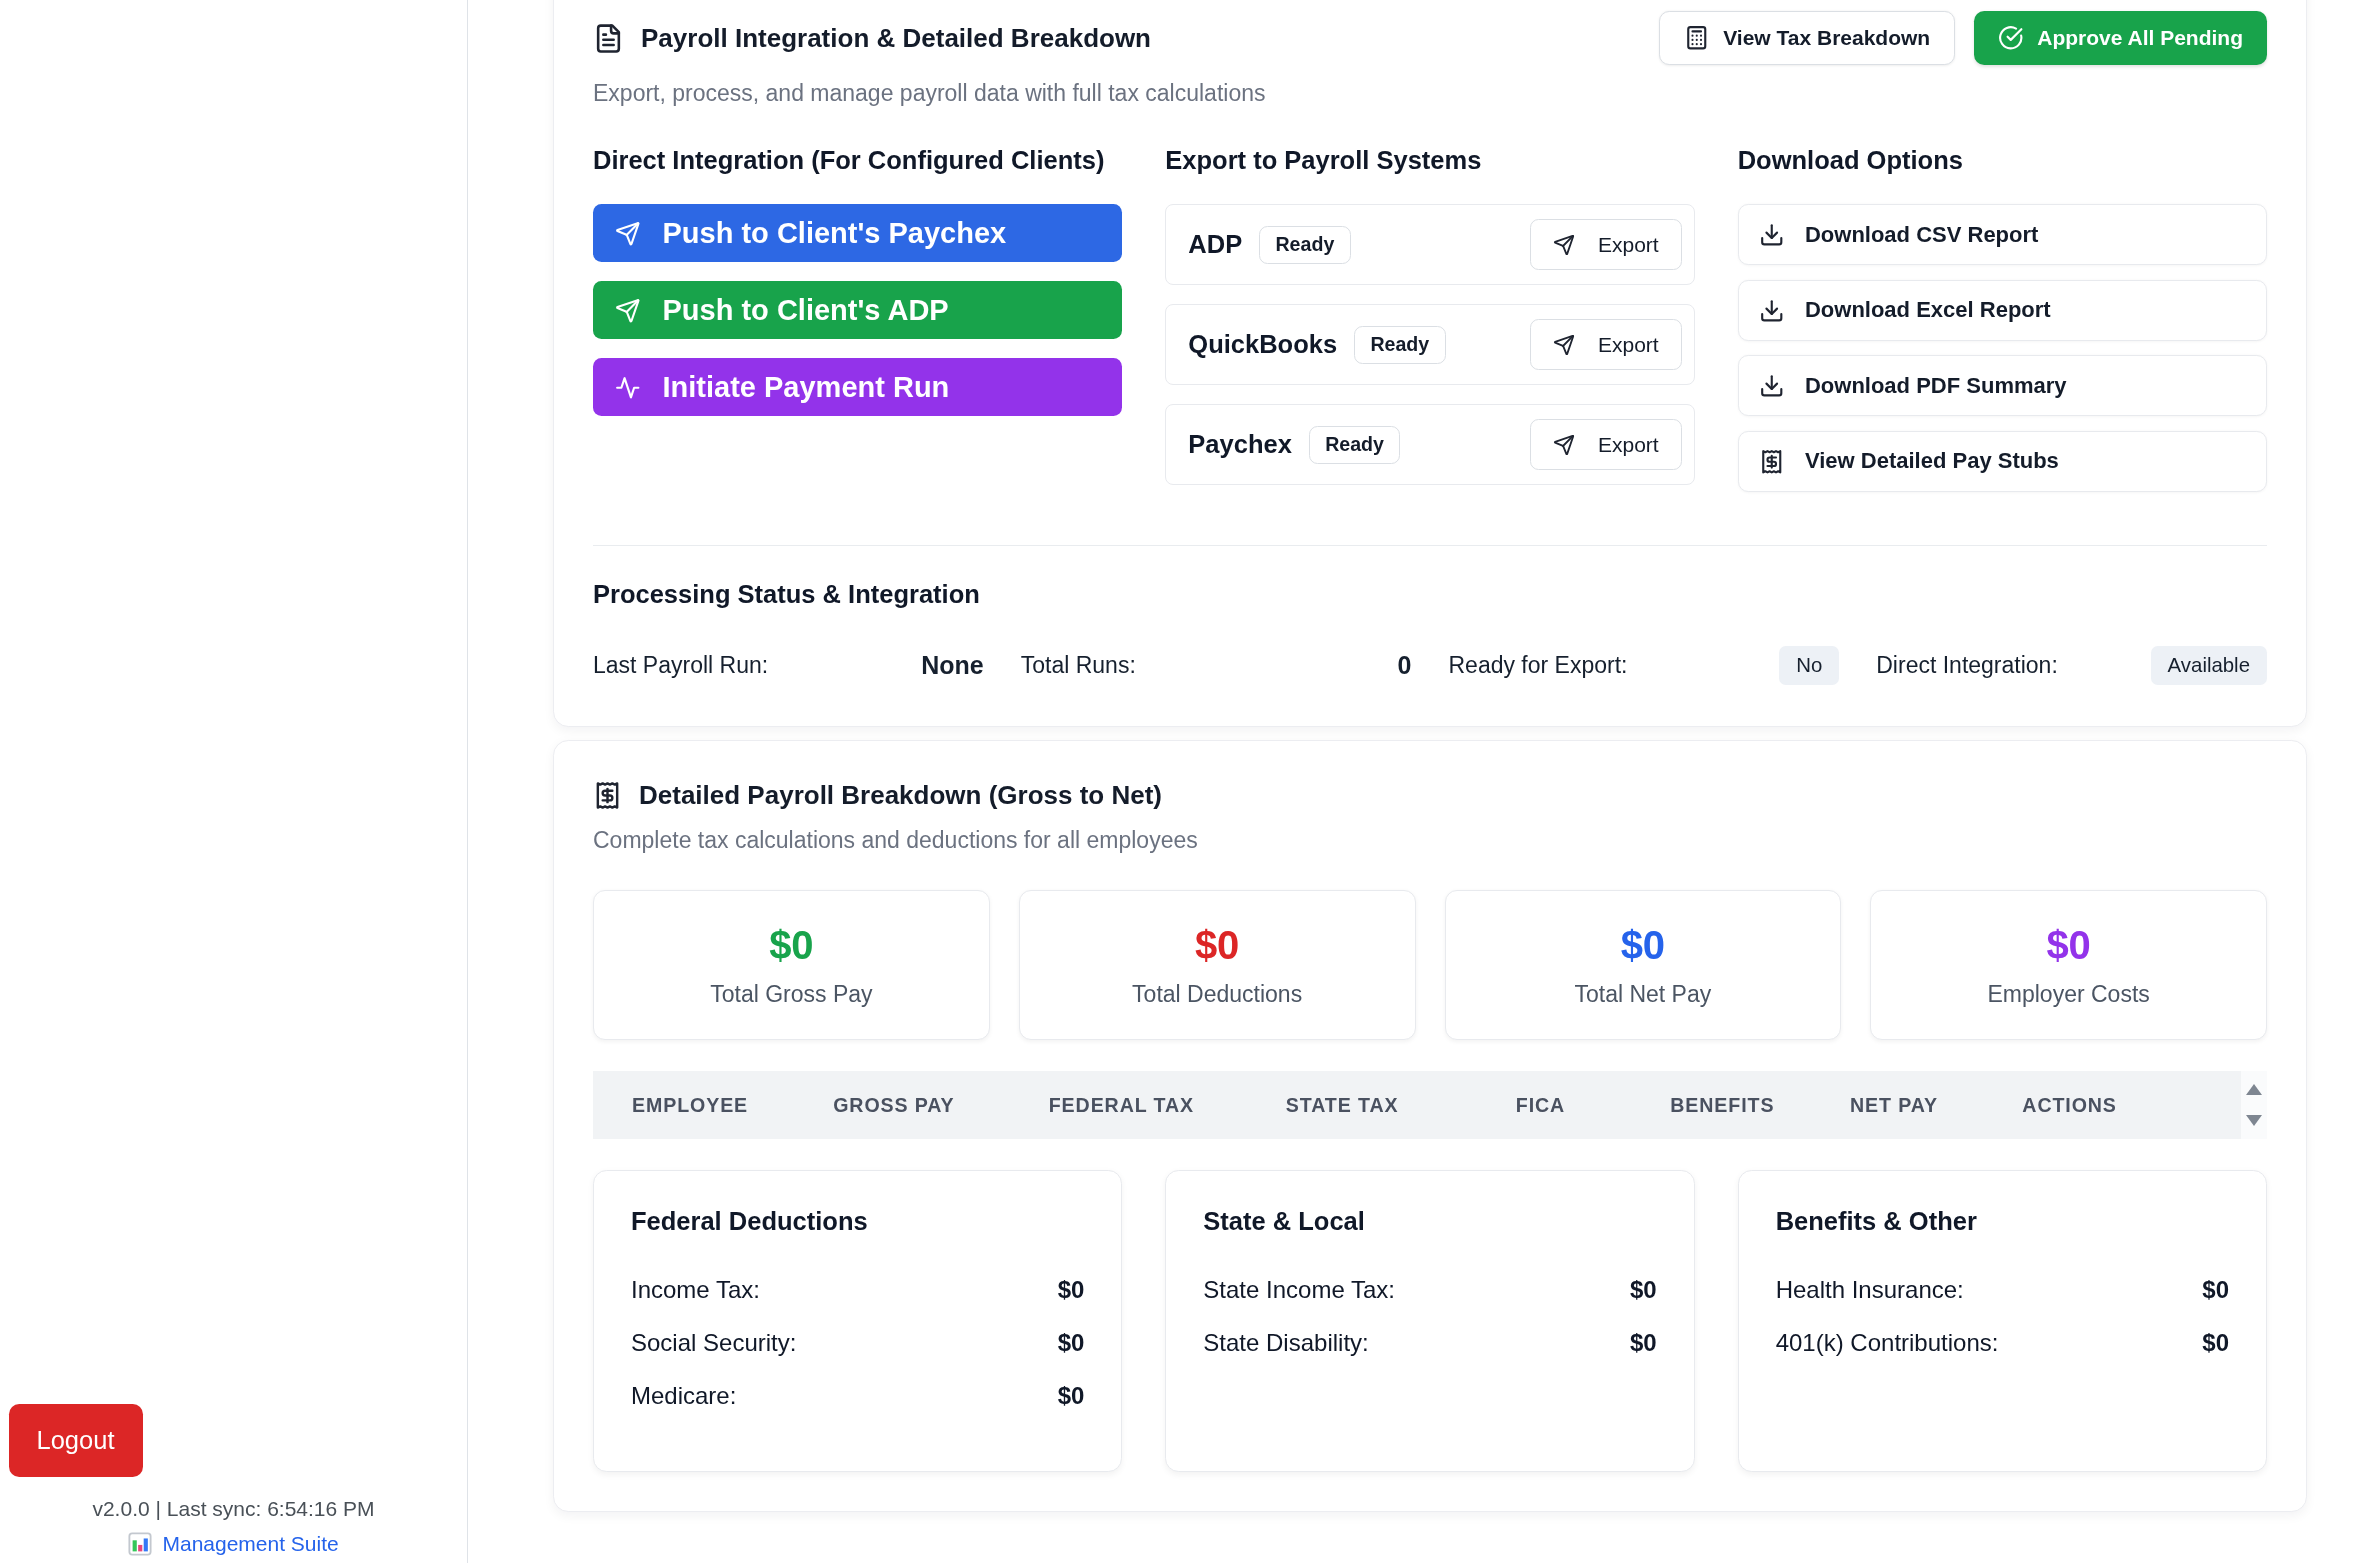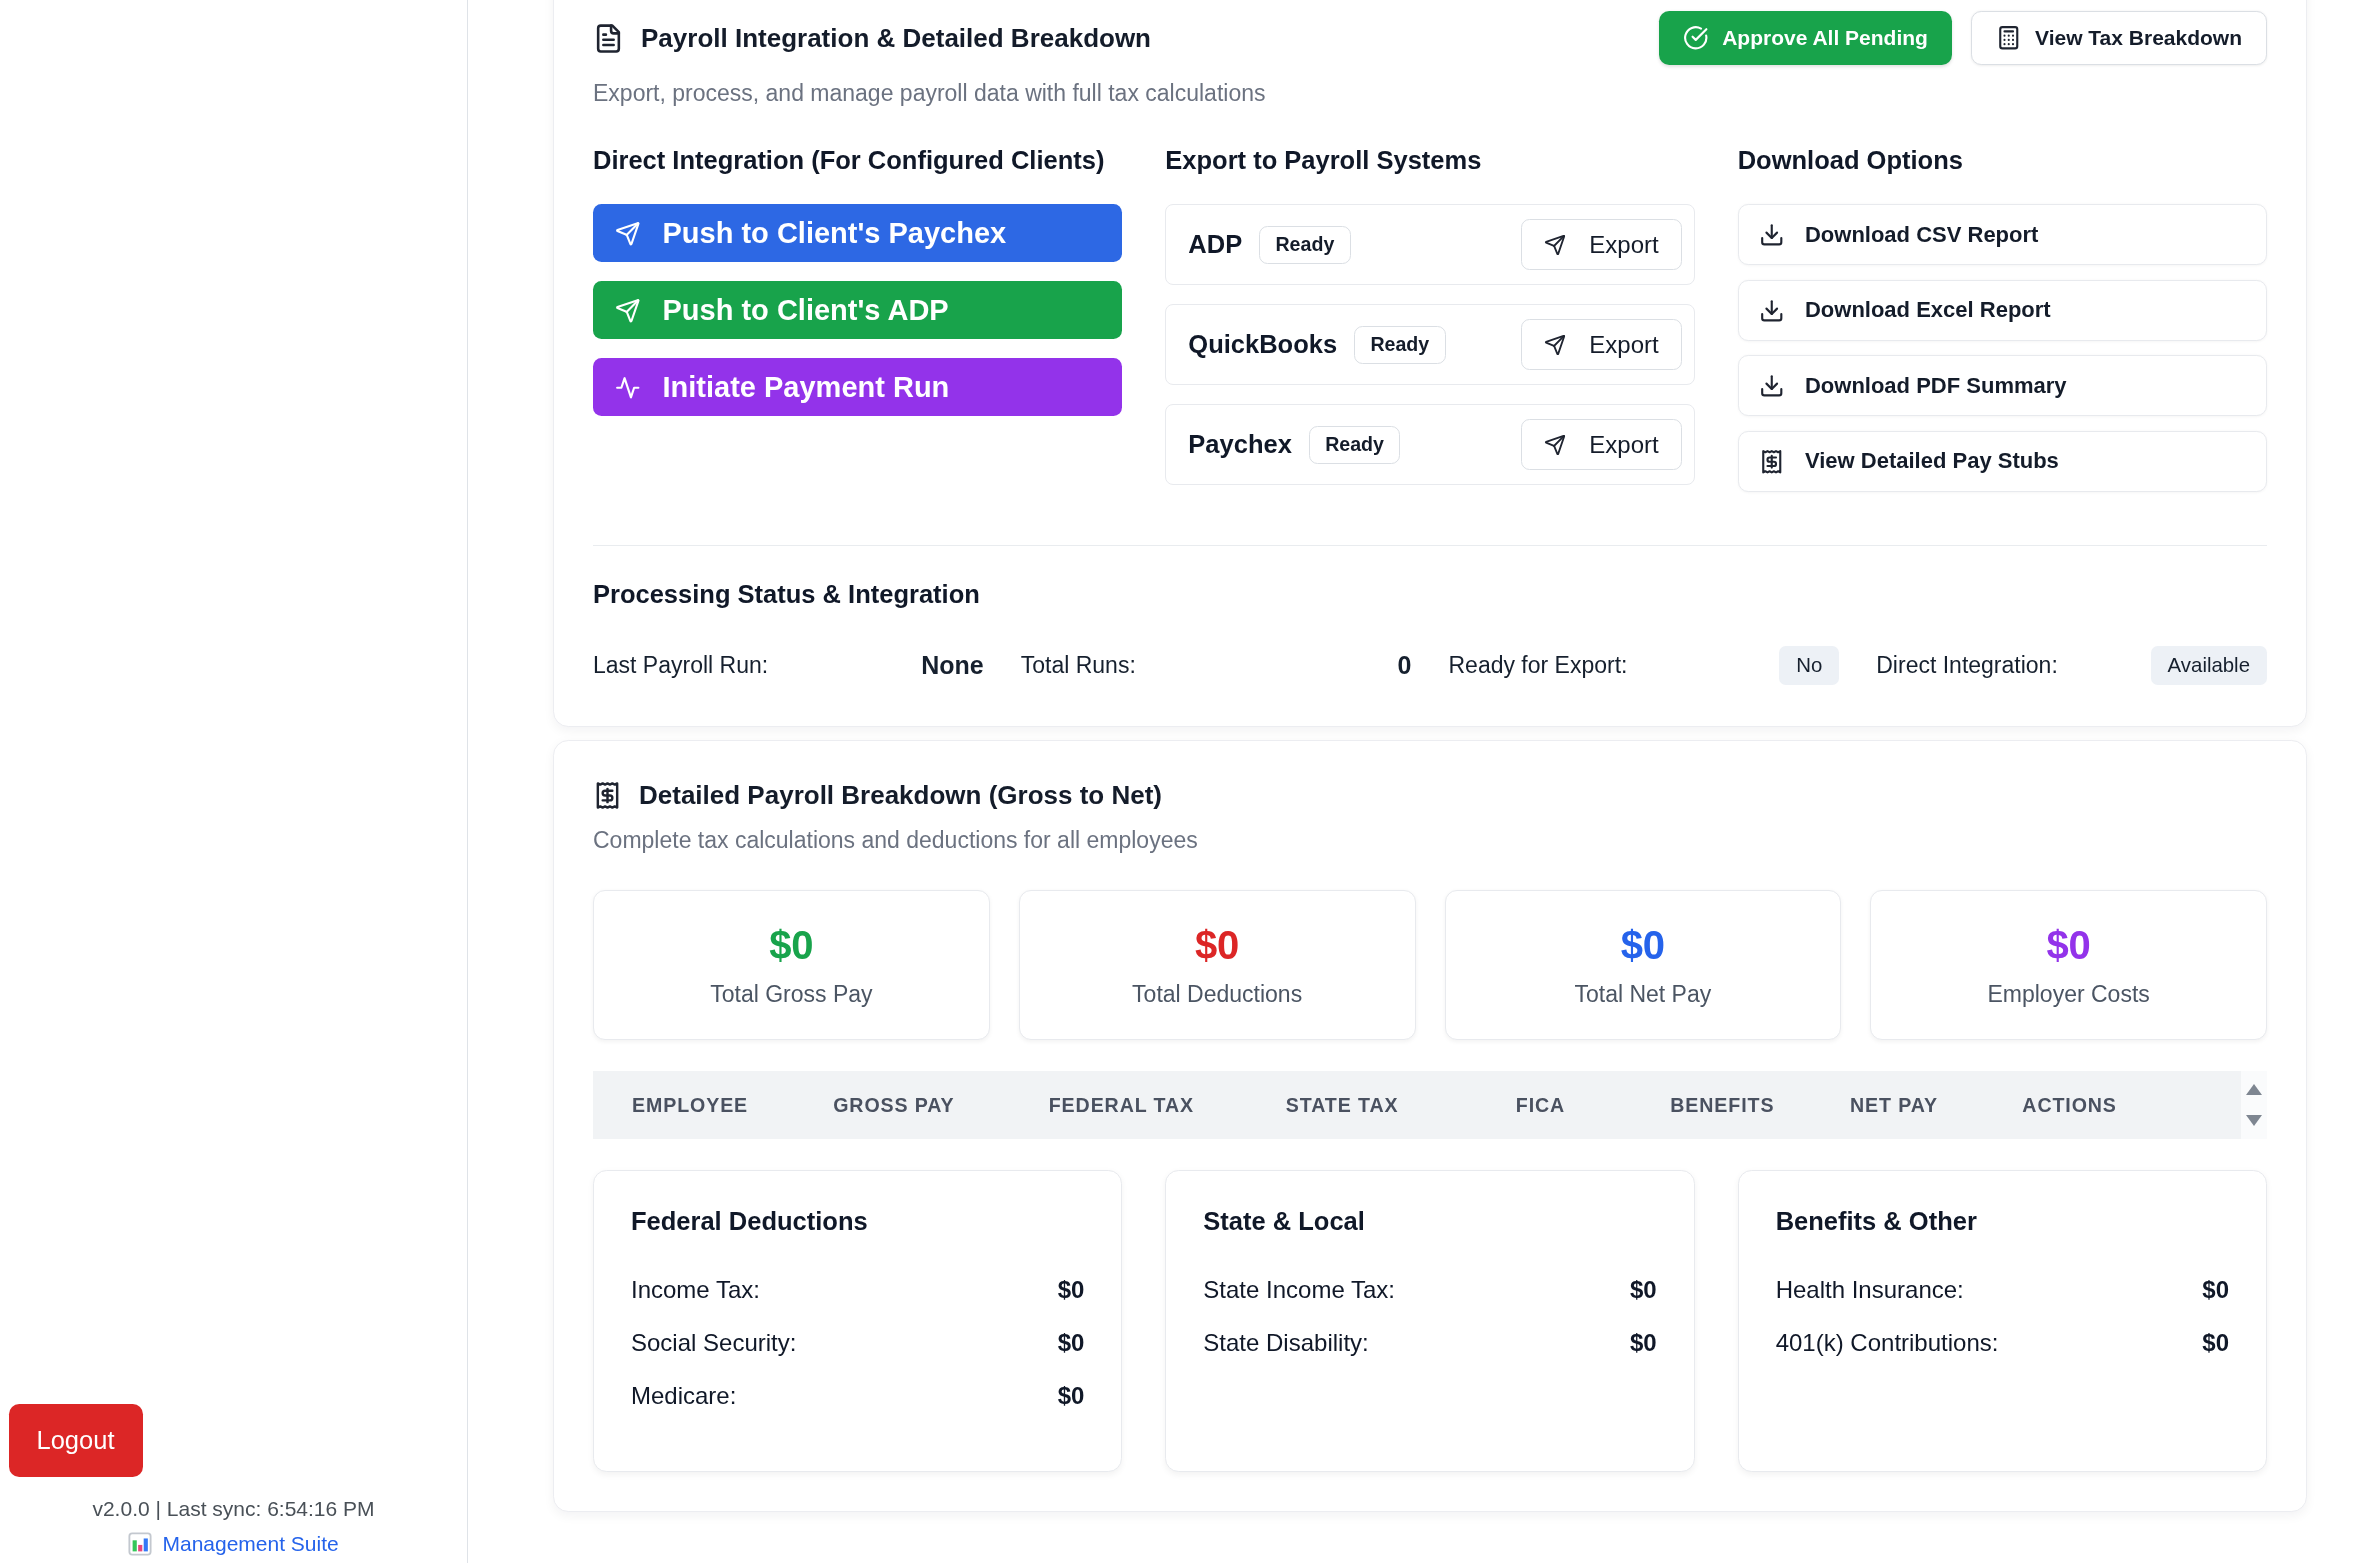--- a/index.html
+++ b/index.html
@@ -44,21 +44,21 @@
   .di-green { background:#18a34b; }
   .di-purple { background:#9333ea; }
 
   .exp-row { display:flex; align-items:center; justify-content:space-between; height:81px;
     border:1.7px solid #e8eaee; border-radius:8px; padding:0 12px 0 22px; margin-bottom:19px; background:#fff; }
   .exp-left { display:flex; align-items:center; gap:17px; }
   .exp-name { font-size:25.5px; font-weight:700; color:#101828; }
   .ready-badge { border:1.7px solid #dbdfe4; border-radius:8.5px; padding:6.8px 15.3px; font-size:19.6px;
     font-weight:600; color:#141c2a; background:#fff; }
   .exp-btn { display:flex; align-items:center; gap:23px; height:51px; padding:0 22px;
-    border:1.7px solid #dbdfe4; border-radius:8.5px; background:#fff; font-size:24px; font-weight:500;
+    border:1.7px solid #dbdfe4; border-radius:8.5px; background:#fff; font-size:21px; font-weight:500;
     font-family:inherit; color:#141c2a; cursor:pointer; }
 
   .dl-row { display:flex; align-items:center; gap:20.4px; height:61px; border:1.7px solid #e8eaee;
     border-radius:10.2px; padding:0 20.4px; margin-bottom:14.5px; background:#fff;
     box-shadow:0 0.9px 2.6px rgba(0,0,0,.04); font-size:22px; font-weight:600; color:#141c2a; cursor:pointer; white-space:nowrap; }
 
   .status-sec { margin-top:39px; border-top:1.7px solid #e9ecef; padding-top:34px; }
   .status-h { font-size:25.5px; font-weight:700; color:#101828; }
   .stats { display:grid; grid-template-columns:repeat(4,1fr); gap:37px; margin-top:37px; align-items:center; }
   .stat { display:flex; justify-content:space-between; align-items:center; font-size:23px; color:#16202e; white-space:nowrap; }
@@ -124,46 +124,46 @@
             <path d="M15 2H6a2 2 0 0 0-2 2v16a2 2 0 0 0 2 2h12a2 2 0 0 0 2-2V7Z"></path>
             <path d="M14 2v4a2 2 0 0 0 2 2h4"></path>
               <path d="M10 9H8"></path>
               <path d="M16 13H8"></path>
               <path d="M16 17H8"></path>
           </svg>
         </span>
         <span class="card-title">Payroll Integration &amp; Detailed Breakdown</span>
       </div>
       <div class="head-actions">
-        <button class="head-btn btn-green">
-          <span class="icon">
-            <svg width="25.5" height="25.5" viewBox="0 0 24 24" fill="none" stroke="#ffffff" stroke-width="2" stroke-linecap="round" stroke-linejoin="round">
-              <path d="M21.8 10A10 10 0 1 1 17 3.34"></path>
-                <path d="m9 11 3 3L22 4"></path>
-            </svg>
-          </span>
-          <span>Approve All Pending</span>
-        </button>
         <button class="head-btn btn-outline">
           <span class="icon">
             <svg width="25.5" height="25.5" viewBox="0 0 24 24" fill="none" stroke="#1f2430" stroke-width="2" stroke-linecap="round" stroke-linejoin="round">
               <rect x="4" y="2" width="16" height="20" rx="2"></rect>
                 <line x1="8" y1="6" x2="16" y2="6"></line>
               <path d="M8 10h.01"></path>
                 <path d="M12 10h.01"></path>
                 <path d="M16 10h.01"></path>
               <path d="M8 14h.01"></path>
                 <path d="M12 14h.01"></path>
                 <path d="M16 14h.01"></path>
               <path d="M8 18h.01"></path>
                 <path d="M12 18h.01"></path>
                 <path d="M16 18h.01"></path>
             </svg>
           </span>
           <span>View Tax Breakdown</span>
+        </button>
+        <button class="head-btn btn-green">
+          <span class="icon">
+            <svg width="25.5" height="25.5" viewBox="0 0 24 24" fill="none" stroke="#ffffff" stroke-width="2" stroke-linecap="round" stroke-linejoin="round">
+              <path d="M21.8 10A10 10 0 1 1 17 3.34"></path>
+                <path d="m9 11 3 3L22 4"></path>
+            </svg>
+          </span>
+          <span>Approve All Pending</span>
         </button>
       </div>
     </div>
     <div class="card-sub">Export, process, and manage payroll data with full tax calculations</div>
 
     <div class="cols">
 
       <div>
         <div class="col-h">Direct Integration (For Configured Clients)</div>
         <button class="di-btn di-blue">

